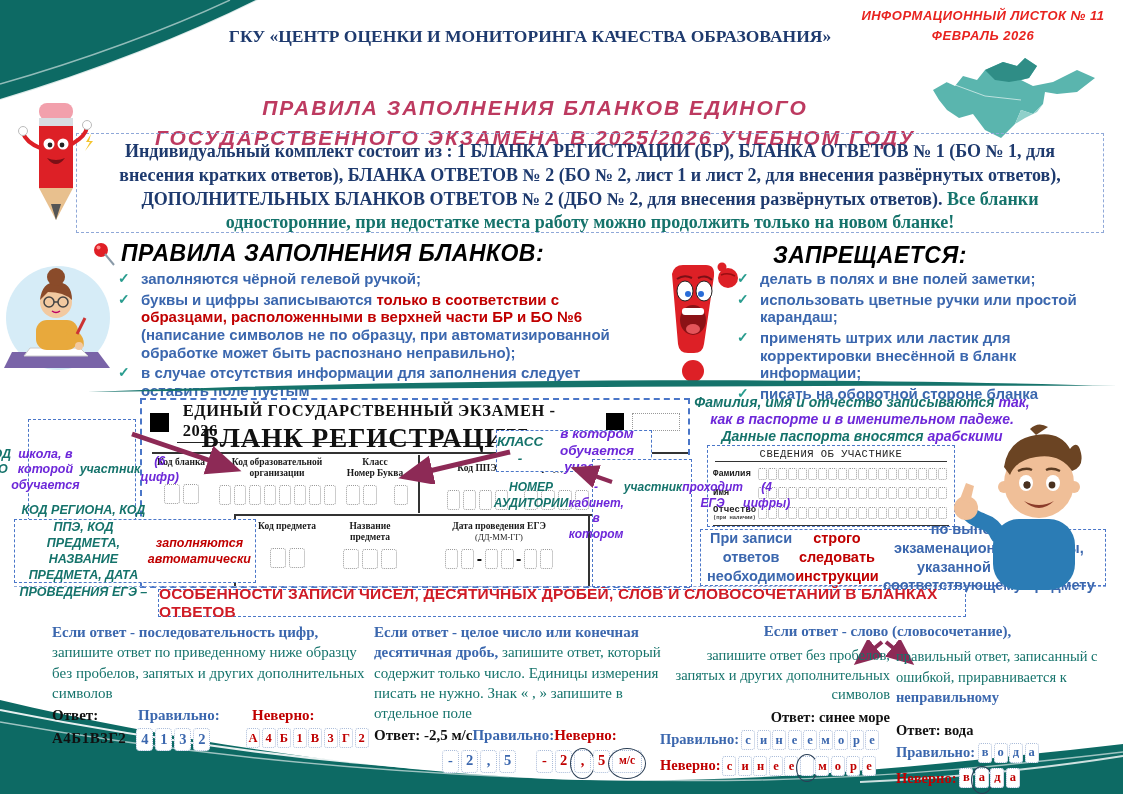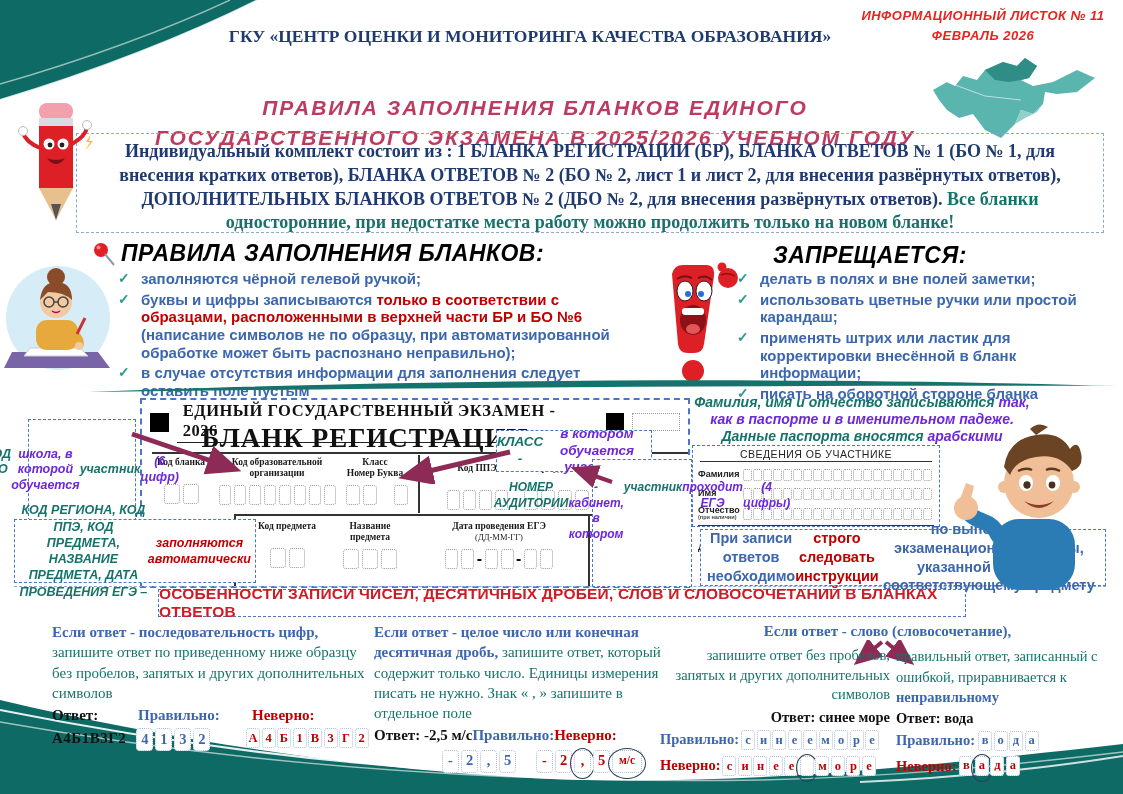--- a/index.html
+++ b/index.html
@@ -44,21 +44,21 @@
         border-radius:3px;margin:0 1.5px;background:#fff;box-sizing:border-box;vertical-align:middle;}
   .grp-org .fbox{width:12px}
   .grp-klass .fbox{width:14px}
   .grp-ppe .fbox{width:13px}
   .grp-aud .fbox{width:14px}
   .grp-date .fbox{width:13px}
   .dsh{font-weight:bold;font-size:16px;color:#111;margin:0 1px;vertical-align:middle;}
   .rule{background:#333;}
   
   .pform{border:1.5px dashed #4a76c8;box-sizing:border-box;background:#fff;
-         font-family:Liberation Sans, sans-serif;padding:2px 5px;}
+         font-family:Liberation Mono, monospace;padding:2px 5px;margin-left:15px;}
   .ptitle{font-size:10.5px;text-align:center;color:#222;border-bottom:1.5px solid #333;
           margin:0 2px 3px 2px;padding-bottom:1px;letter-spacing:.5px;}
   .prow{display:flex;align-items:center;margin-bottom:1.5px;}
   .prow .plabel{width:44px;font-weight:bold;font-size:9px;color:#222;line-height:1;}
   .prow .pnote{font-size:5.5px;color:#444;display:block;}
   .prow .fbox{width:9px;height:12px;border-width:1.2px;border-radius:2px;margin:0 .5px;}
   .pdoc{border-top:1.5px solid #333;margin-top:3px;padding-top:3px;}
   .pdoc .plbl2{font-size:9px;color:#555;margin:0 3px 0 8px;}
   
   .ex-head{border:1.5px dashed #4a76c8;background:#fff;color:#cf1b25;font-weight:bold;
@@ -489,21 +489,21 @@
           <span class="cell">м</span>
           <span class="cell">о</span>
           <span class="cell">р</span>
           <span class="cell">е</span>
         </span>
     </div>
   </div>
 
   <div class="abs excol" style="left:896px;top:646px;width:222px;font-size:14.5px;line-height:1.42;">
     <div><span class="c-teal">правильный ответ, записанный с ошибкой, приравнивается к </span><span class="c-blue c-b">неправильному</span></div>
-    <div class="albl-black" style="margin-top:0;">Ответ: вода</div>
+    <div class="albl-black" style="margin-top:12px;">Ответ: вода</div>
     <div style="margin-top:2px;display:flex;align-items:center;">
       <span class="albl-blue" style="margin-right:3px;">Правильно:</span>
       <span class="cellgroup cells-correct cells-sm">
           <span class="cell">в</span>
           <span class="cell">о</span>
           <span class="cell">д</span>
           <span class="cell">а</span>
         </span>
     </div>
     <div style="margin-top:5px;display:flex;align-items:center;">

